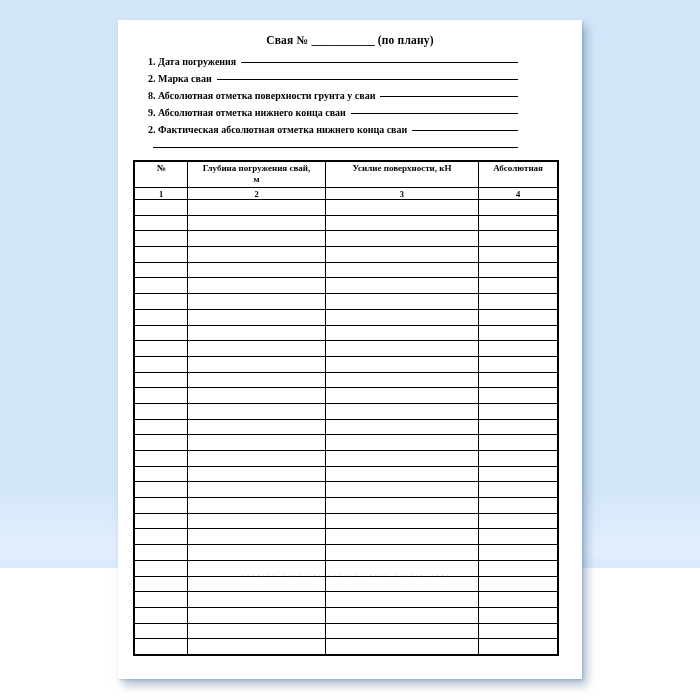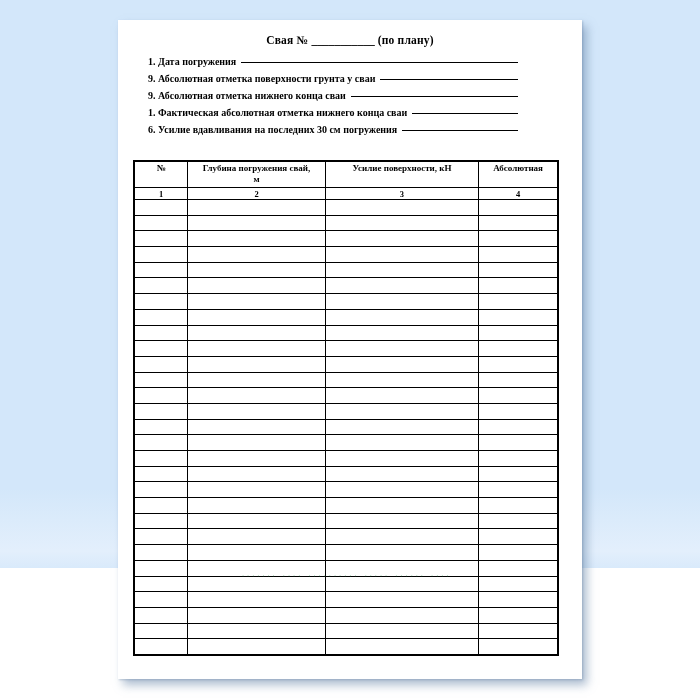--- a/index.html
+++ b/index.html
@@ -122,33 +122,36 @@
       <span class="blank">___________</span>
       <span>(по плану)</span>
     </div>
 
     <div class="fields">
         <div class="field">
           <span>1. Дата погружения</span>
           <span class="field-rule"></span>
         </div>
         <div class="field">
-          <span>9. Абсолютная отметка поверхности грунта у сваи</span>
+          <span>2. Марка сваи</span>
+          <span class="field-rule"></span>
+        </div>
+        <div class="field">
+          <span>8. Абсолютная отметка поверхности грунта у сваи</span>
           <span class="field-rule"></span>
         </div>
         <div class="field">
           <span>9. Абсолютная отметка нижнего конца сваи</span>
           <span class="field-rule"></span>
         </div>
         <div class="field">
-          <span>1. Фактическая абсолютная отметка нижнего конца сваи</span>
-          <span class="field-rule"></span>
-        </div>
-        <div class="field">
-          <span>6. Усилие вдавливания на последних 30 см погружения</span>
+          <span>2. Фактическая абсолютная отметка нижнего конца сваи</span>
+          <span class="field-rule"></span>
+        </div>
+        <div class="field">
           <span class="field-rule"></span>
         </div>
       </div>
 
     <table class="record">
       <colgroup>
           <col style="width: 12.7%;">
           <col style="width: 32.4%;">
           <col style="width: 36.2%;">
           <col style="width: 18.7%;">

